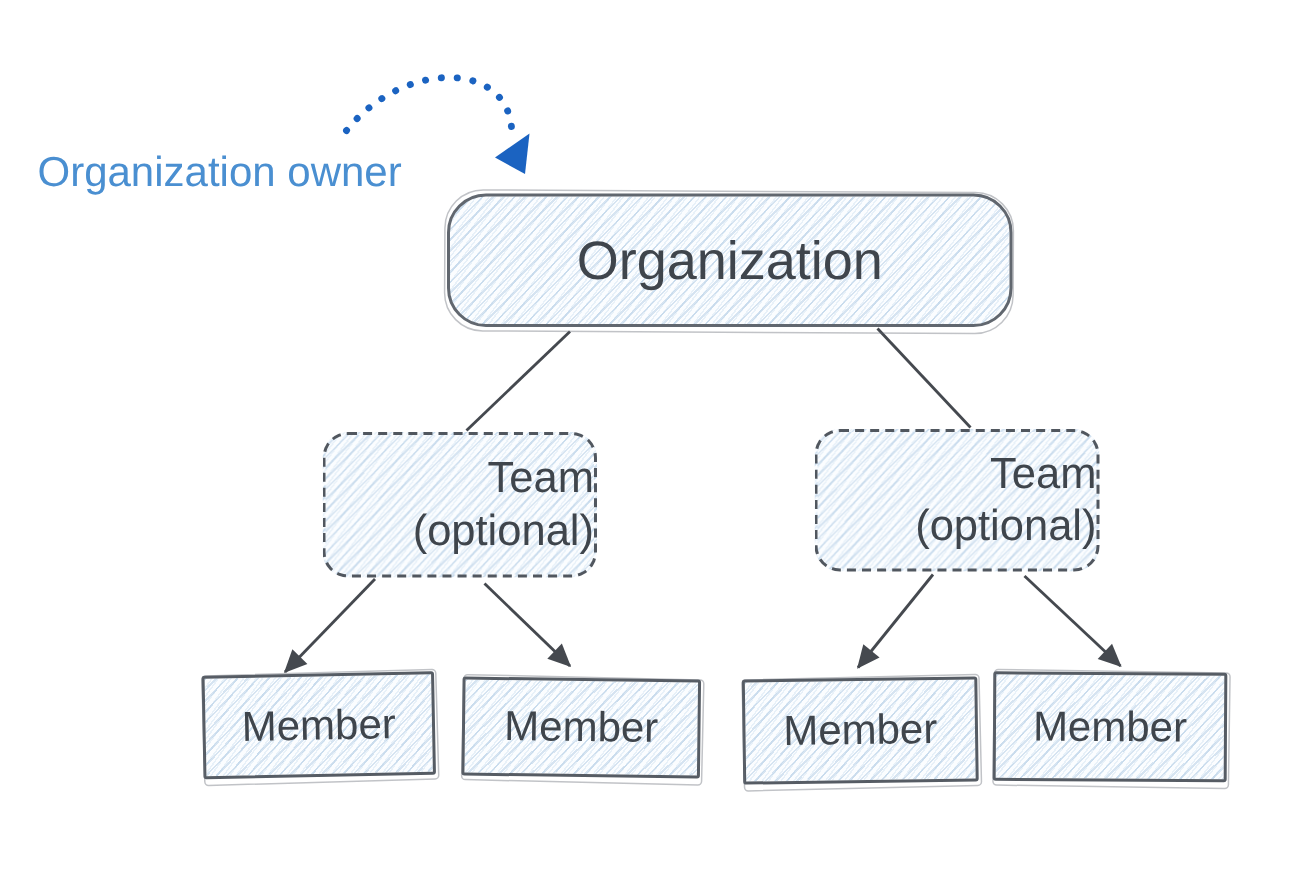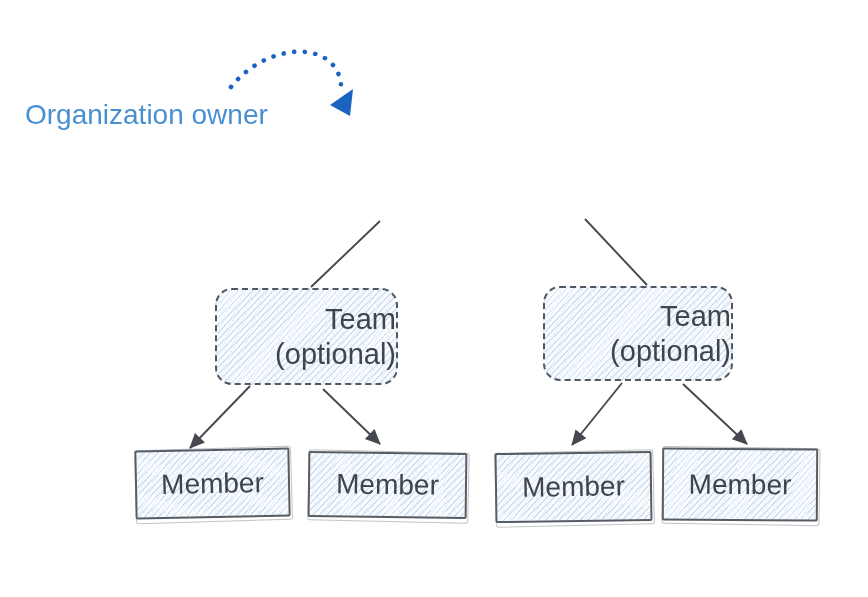--- a/index.html
+++ b/index.html
@@ -123,20 +123,23 @@
     <line class="connector" x1="323" y1="389" x2="380" y2="444" marker-end="url(#ah)"></line>
     <line class="connector" x1="622" y1="383" x2="572" y2="445" marker-end="url(#ah)"></line>
     <line class="connector" x1="683" y1="384" x2="747" y2="444" marker-end="url(#ah)"></line>
 
     <path class="owner-arrow-path" d="M 231 87 C 270 38, 345 40, 341 93"></path>
     <polygon class="owner-arrowhead" points="330,105 353,89 350,116"></polygon>
   </svg>
 
   <div class="owner-label">Organization owner</div>
 
+  <div class="node node--org">
+    <span>Organization</span>
+  </div>
 
   <div class="node node--team node--team-left">
     <span>Team</span>
     <span>(optional)</span>
   </div>
 
   <div class="node node--team node--team-right">
     <span>Team</span>
     <span>(optional)</span>
   </div>

